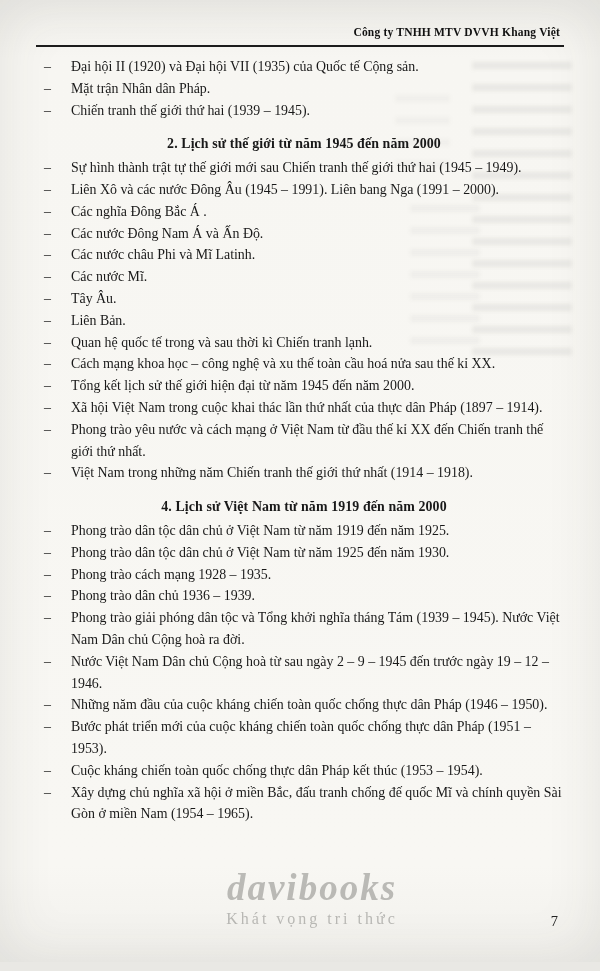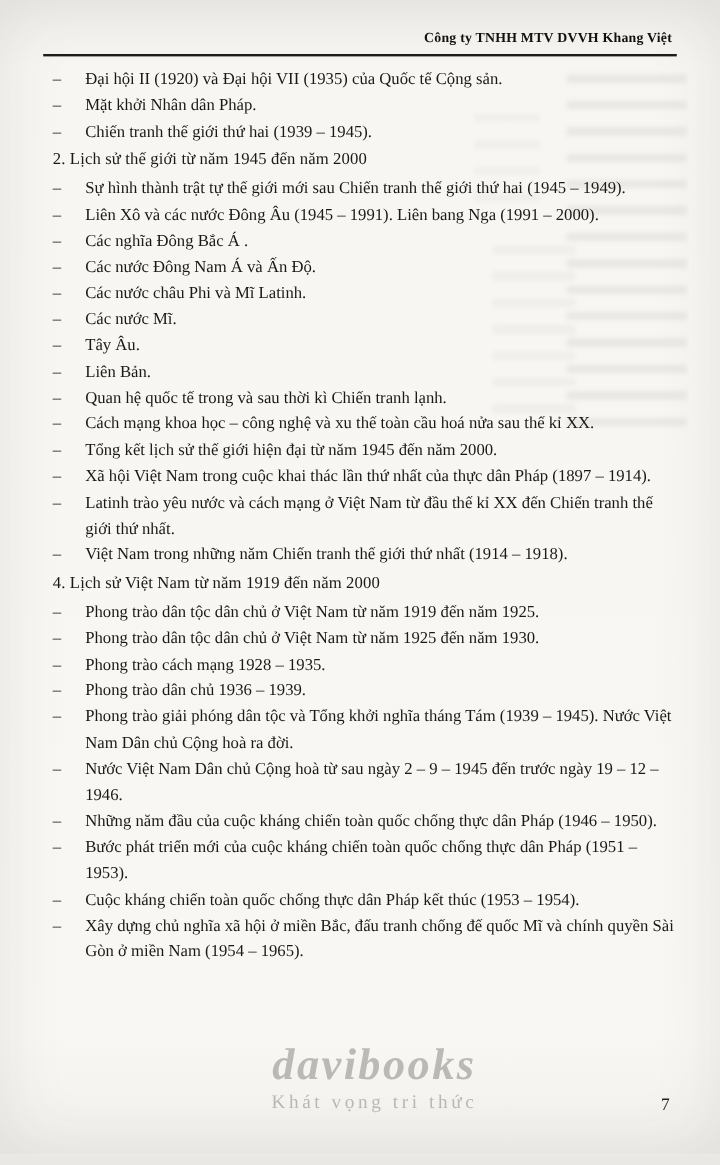--- a/index.html
+++ b/index.html
@@ -39,23 +39,24 @@
     color: #191919;
   }
   .item { margin: 0; }
   .item.dash { display: flex; align-items: flex-start; }
   .item.dash .dash {
     flex: 0 0 27px;
     color: #1b1b1b;
   }
   .item.dash .txt { flex: 1 1 auto; }
   .item.section {
-    font-weight: normal;
-    margin: 2px 0 2px 0;
+    font-weight: bold;
+    margin: 12px 0 2px 0;
     letter-spacing: 0.1px;
+    text-align: center;
   }
   .page-number {
     position: absolute;
     top: 913px; right: 42px;
     font-size: 14.5px;
     color: #222;
   }
   .watermark {
     position: absolute;
     left: 0; right: 0; top: 866px;
@@ -106,21 +107,21 @@
   <div class="bleed bleed-2"></div>
   <div class="bleed bleed-3"></div>
 
   <div class="content" id="content-list">
       <div class="item dash">
         <span class="dash">–</span>
         <span class="txt">Đại hội II (1920) và Đại hội VII (1935) của Quốc tế Cộng sản.</span>
       </div>
       <div class="item dash">
         <span class="dash">–</span>
-        <span class="txt">Mặt khởi Nhân dân Pháp.</span>
+        <span class="txt">Mặt trận Nhân dân Pháp.</span>
       </div>
       <div class="item dash">
         <span class="dash">–</span>
         <span class="txt">Chiến tranh thế giới thứ hai (1939 – 1945).</span>
       </div>
       <div class="item section">2. Lịch sử thế giới từ năm 1945 đến năm 2000</div>
       <div class="item dash">
         <span class="dash">–</span>
         <span class="txt">Sự hình thành trật tự thế giới mới sau Chiến tranh thế giới thứ hai (1945 – 1949).</span>
       </div>
@@ -163,21 +164,21 @@
       <div class="item dash">
         <span class="dash">–</span>
         <span class="txt">Tổng kết lịch sử thế giới hiện đại từ năm 1945 đến năm 2000.</span>
       </div>
       <div class="item dash">
         <span class="dash">–</span>
         <span class="txt">Xã hội Việt Nam trong cuộc khai thác lần thứ nhất của thực dân Pháp (1897 – 1914).</span>
       </div>
       <div class="item dash">
         <span class="dash">–</span>
-        <span class="txt">Latinh trào yêu nước và cách mạng ở Việt Nam từ đầu thế kỉ XX đến Chiến tranh thế giới thứ nhất.</span>
+        <span class="txt">Phong trào yêu nước và cách mạng ở Việt Nam từ đầu thế kỉ XX đến Chiến tranh thế giới thứ nhất.</span>
       </div>
       <div class="item dash">
         <span class="dash">–</span>
         <span class="txt">Việt Nam trong những năm Chiến tranh thế giới thứ nhất (1914 – 1918).</span>
       </div>
       <div class="item section">4. Lịch sử Việt Nam từ năm 1919 đến năm 2000</div>
       <div class="item dash">
         <span class="dash">–</span>
         <span class="txt">Phong trào dân tộc dân chủ ở Việt Nam từ năm 1919 đến năm 1925.</span>
       </div>

